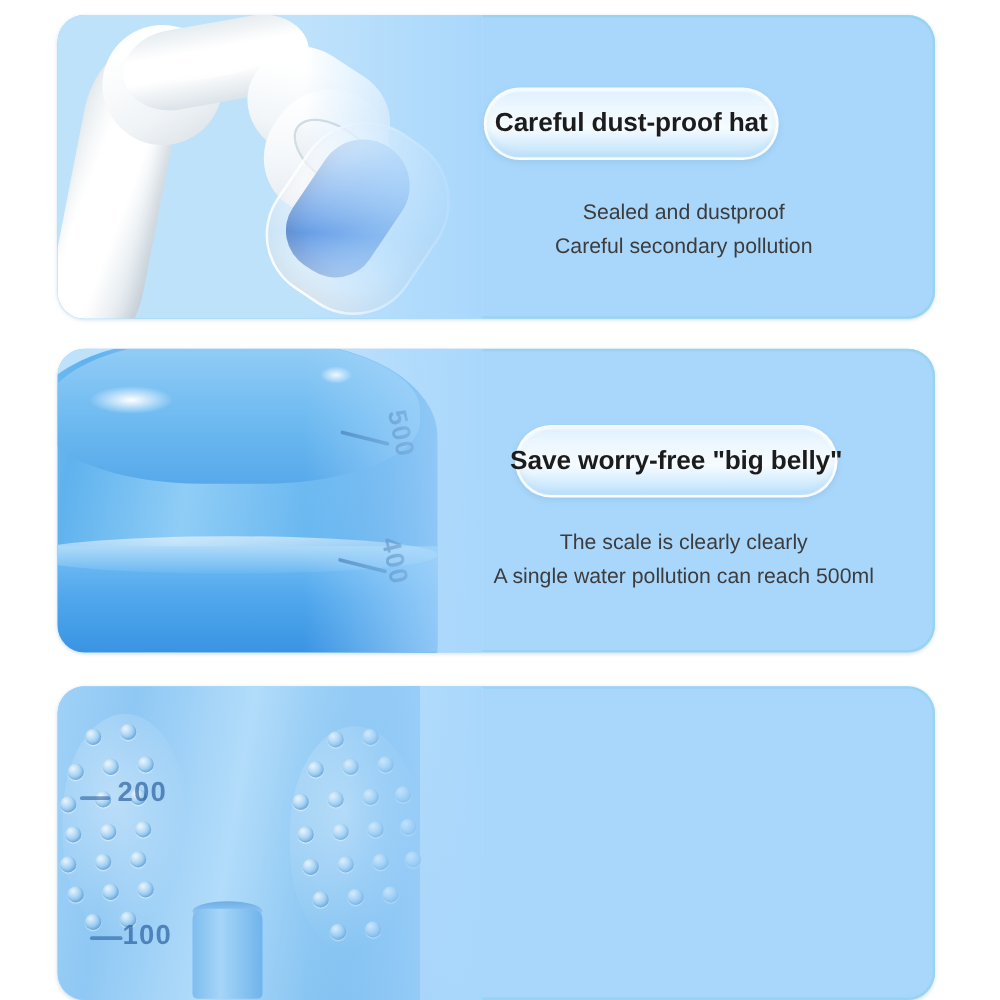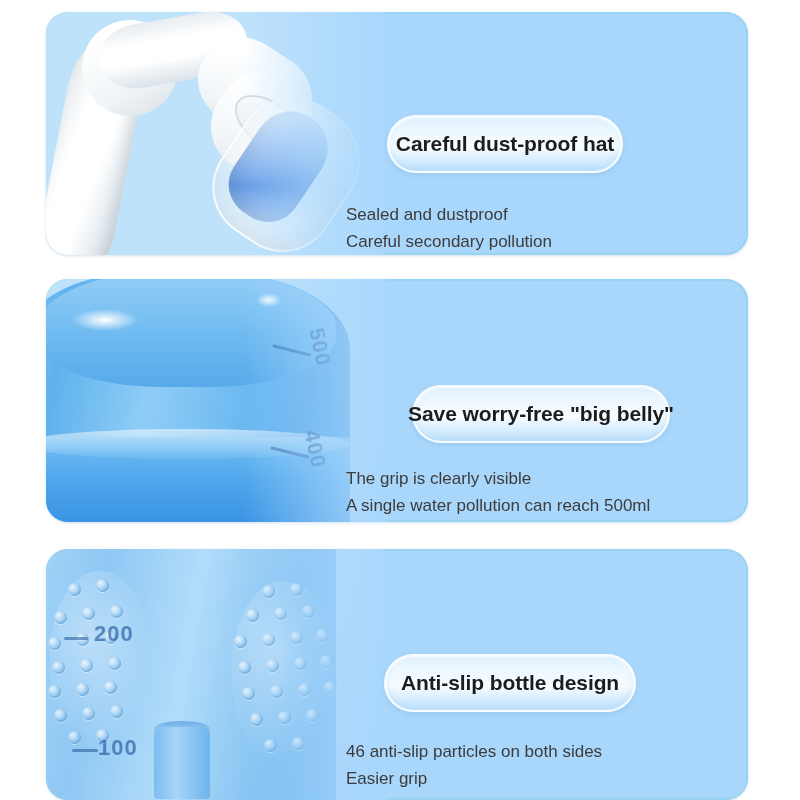--- a/index.html
+++ b/index.html
@@ -237,21 +237,20 @@
   }
 
   
   .content {
     position: absolute;
     top: 0;
     right: 0;
     width: 402px;
     height: 100%;
     z-index: 60;
-    margin-top: 45px;
   }
 
   .title-badge {
     position: absolute;
     display: flex;
     align-items: center;
     justify-content: center;
     background: linear-gradient(180deg,
                 rgba(255,255,255,.62) 0%,
                 rgba(243,250,255,.92) 26%,
@@ -269,21 +268,21 @@
     font-size: 21px;
     font-weight: 700;
     color: #1c1c1c;
     white-space: nowrap;
     letter-spacing: -0.1px;
   }
 
   .desc {
     position: absolute;
     width: 100%;
-    text-align: left;
+    text-align: center;
     font-family: "Liberation Sans", sans-serif;
     font-size: 17px;
     color: #3c3c3c;
     line-height: 27px;
     white-space: nowrap;
   }
   .desc .desc-line { display: block; }
 
   
   .panel-1 .title-badge { left: 41px;  top: 58px;  width: 232px; height: 54px; }
@@ -348,21 +347,21 @@
         <div class="scale-num" style="left:250px; top:158px; font-size:21px; transform:rotate(78deg);">400</div>
       </div>
       <div class="photo-fade"></div>
     </div>
 
     <div class="content">
       <div class="title-badge">
         <span class="title-text">Save worry-free "big belly"</span>
       </div>
       <div class="desc">
-        <span class="desc-line">The grip is clearly visible</span>
+        <span class="desc-line">The scale is clearly clearly</span>
         <span class="desc-line">A single water pollution can reach 500ml</span>
       </div>
     </div>
   </section>
 
   <section class="panel panel-3">
 
     <div class="photo">
       <div class="p3-scene">
         <div class="p3-body"></div>
@@ -419,24 +418,15 @@
 
         <div class="scale-tick" style="left:18px; top:88px; width:24px;"></div>
         <div class="scale-num" style="left:48px; top:72px; font-size:22px;">200</div>
 
         <div class="scale-tick" style="left:26px; top:200px; width:26px;"></div>
         <div class="scale-num" style="left:52px; top:186px; font-size:22px;">100</div>
       </div>
       <div class="photo-fade"></div>
     </div>
 
-    <div class="content">
-      <div class="title-badge">
-        <span class="title-text">Anti-slip bottle design</span>
-      </div>
-      <div class="desc">
-        <span class="desc-line">46 anti-slip particles on both sides</span>
-        <span class="desc-line">Easier grip</span>
-      </div>
-    </div>
   </section>
 
 </div>
 
 </body></html>

